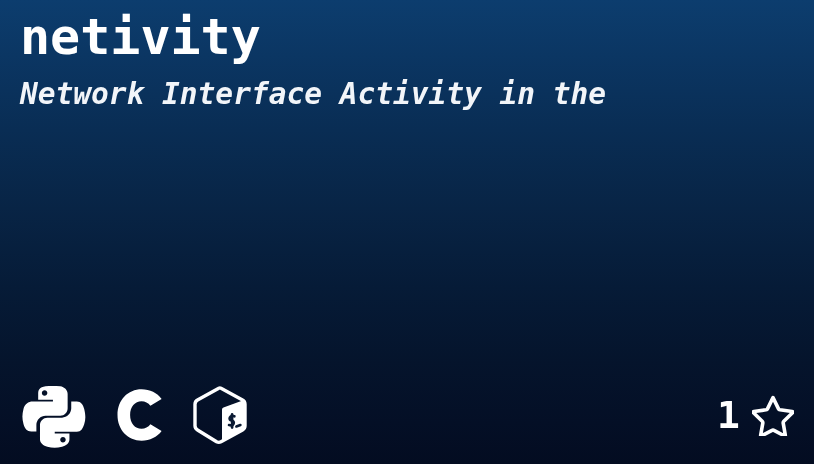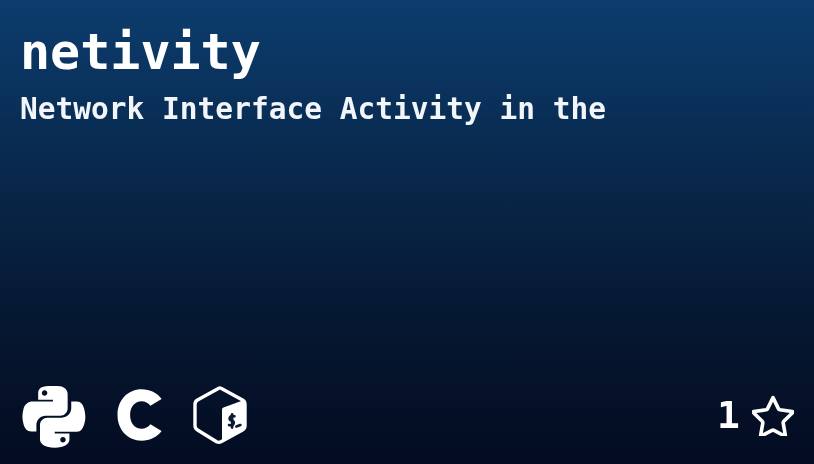--- a/index.html
+++ b/index.html
@@ -28,21 +28,21 @@
                 #05142c 78%,
                 #040f26 91%,
                 #030c21 100%);
     overflow: hidden;
   }
 
   
   #header {
     position: absolute;
     left: 20px;
-    top: 23px;
+    top: 8px;
     right: 20px;
   }
 
   #project-title {
     font-family: "DejaVu Sans Mono", "Liberation Mono", monospace;
     font-size: 50px;
     font-weight: bold;
     color: #ffffff;
     line-height: 1.18;
     letter-spacing: 0px;
@@ -56,20 +56,21 @@
     font-weight: bold;
     color: #f2f5f9;
     line-height: 40px;
     margin: 7px 0 0 0;
     max-width: 680px;
     word-spacing: 0px;
   }
   #project-description .desc-line {
     display: block;
     white-space: nowrap;
+    font-style: italic;
   }
 
   
   #footer {
     position: absolute;
     left: 20px;
     right: 20px;
     bottom: 18px;
     height: 62px;
     display: flex;

